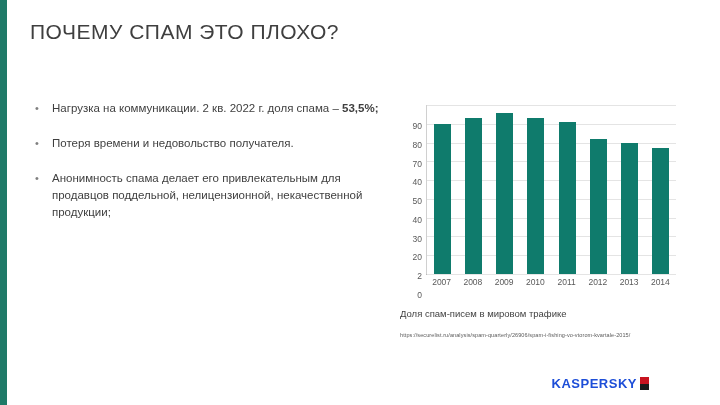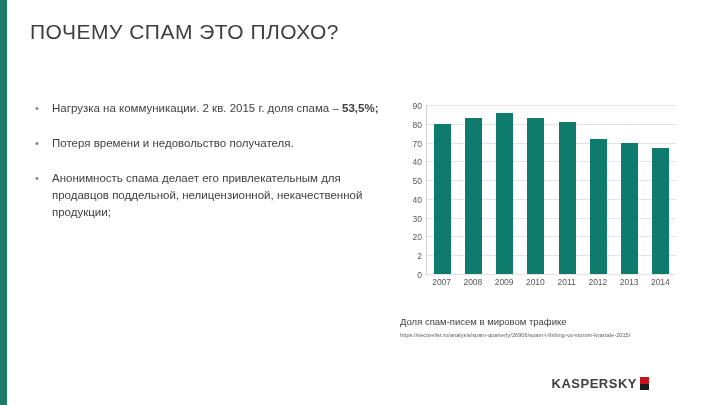--- a/index.html
+++ b/index.html
@@ -95,20 +95,21 @@
     height: 0;
   }
   .ytick {
     position: absolute;
     right: 100%;
     margin-right: 5px;
     transform: translateY(-50%);
     font-size: 8.5px;
     color: #595959;
     white-space: nowrap;
+    margin-top: 20px;
   }
   .bars {
     position: absolute;
     left: 0;
     bottom: 0;
     width: 100%;
     height: 100%;
     display: flex;
     align-items: flex-end;
     justify-content: space-around;
@@ -134,21 +135,21 @@
   }
   .xlabel {
     flex: 1 1 0;
     text-align: center;
     font-size: 8.5px;
     color: #595959;
   }
   .caption {
     position: absolute;
     left: 400px;
-    top: 316px;
+    top: 308px;
     font-size: 9.5px;
     color: #3f3f3f;
   }
   .source-link {
     position: absolute;
     left: 400px;
     top: 332px;
     font-size: 5.5px;
     color: #5a5a5a;
     letter-spacing: 0.1px;
@@ -158,21 +159,21 @@
   .logo {
     position: absolute;
     right: 18px;
     bottom: 14px;
     display: flex;
     align-items: center;
   }
   .logo-text {
     font-size: 13px;
     letter-spacing: 0.5px;
-    color: #404040;
+    color: #1d4ed8;
     font-weight: bold;
   }
   .logo-mark {
     width: 9px;
     height: 13px;
     margin-left: 3px;
     background: linear-gradient(to bottom, #c81420 0%, #c81420 50%, #1b1b1b 50%, #1b1b1b 100%);
   }
 </style>
 </head>
@@ -182,21 +183,21 @@
 
   <div class="green-bar-left"></div>
 
   <div class="title">ПОЧЕМУ СПАМ ЭТО ПЛОХО?</div>
 
   <div class="bullets">
 
     <div class="bullet-row">
       <div class="bullet-marker">•</div>
       <div class="bullet-text">
-        <span>Нагрузка на коммуникации. 2 кв. 2015 г. доля спама – </span><b>53,5%;</b>
+        <span>Нагрузка на коммуникации. 2 кв. 2022 г. доля спама – </span><b>53,5%;</b>
       </div>
     </div>
 
     <div class="bullet-row">
       <div class="bullet-marker">•</div>
       <div class="bullet-text">Потеря времени и недовольство получателя.</div>
     </div>
 
     <div class="bullet-row">
       <div class="bullet-marker">•</div>

